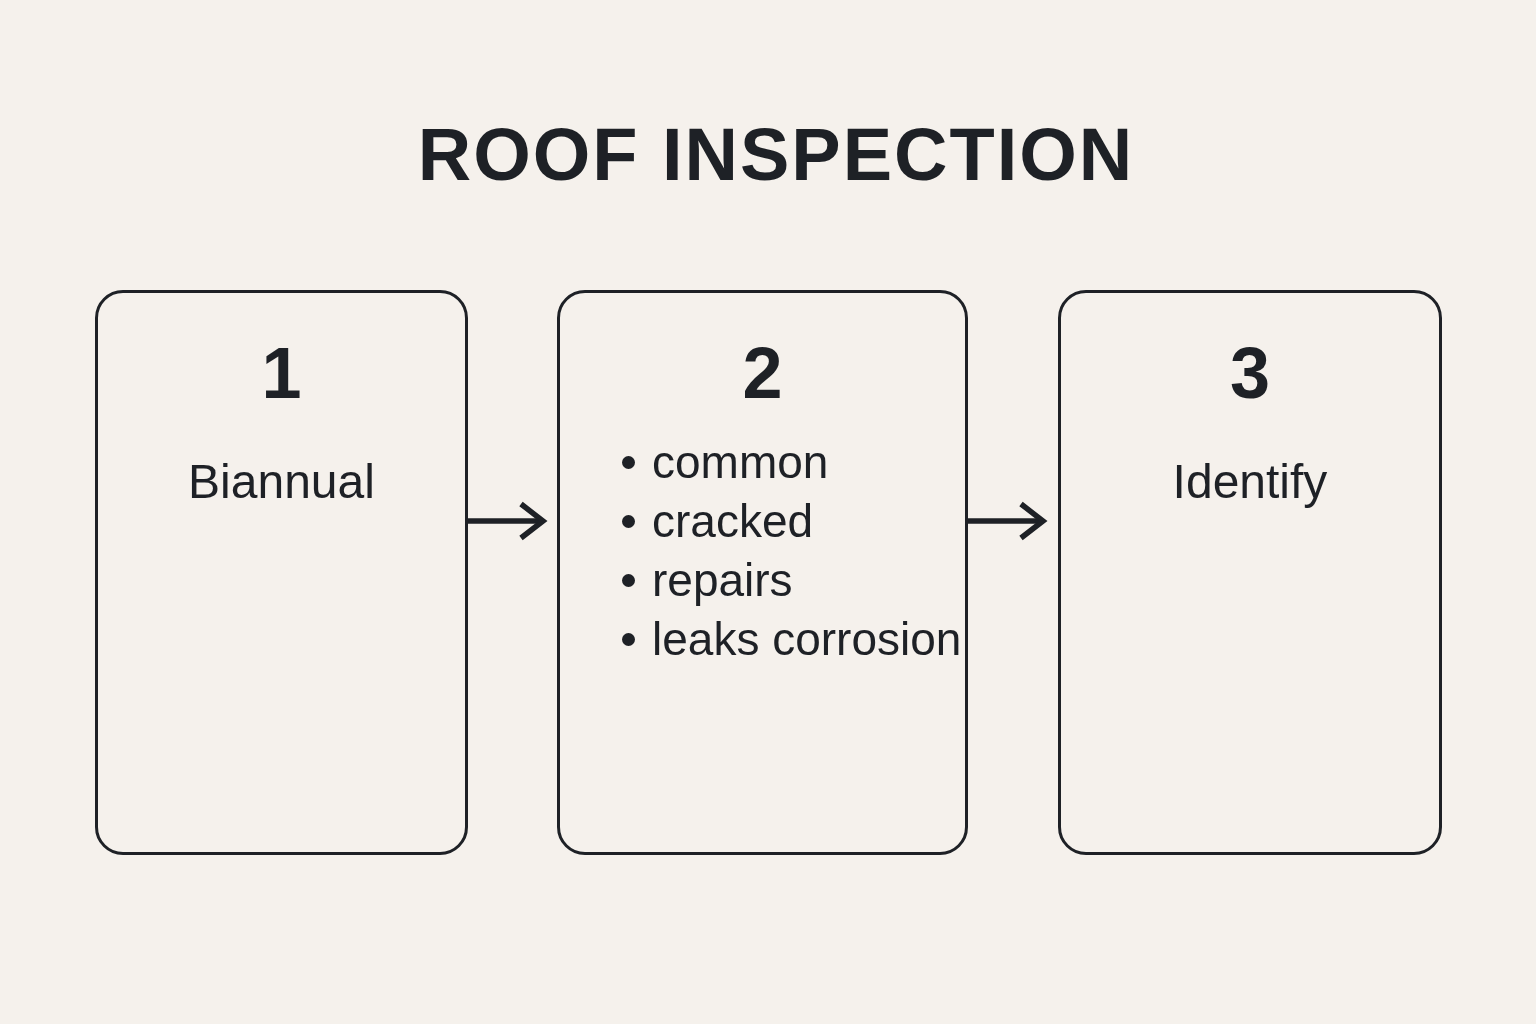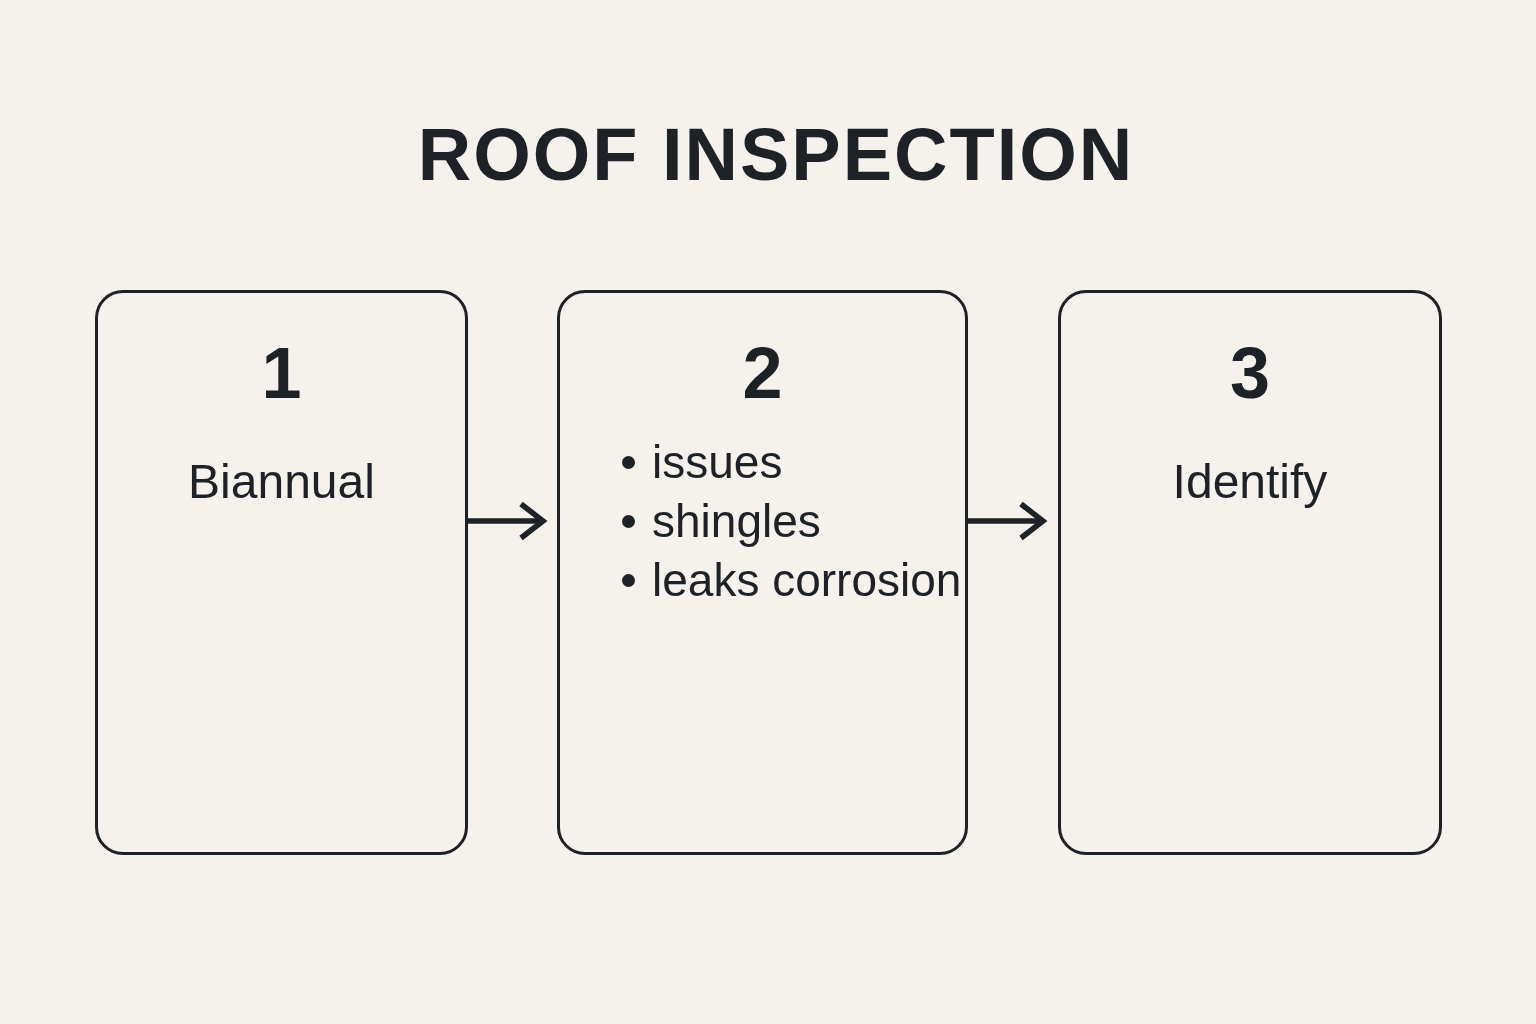--- a/index.html
+++ b/index.html
@@ -108,22 +108,23 @@
   <div class="arrow arrow-1">
     <svg viewBox="0 0 84 48" width="84" height="48" fill="none" stroke="currentColor" stroke-width="5.5">
       <line x1="1" y1="24" x2="73" y2="24"></line>
       <polyline points="55,7 77,24 55,41"></polyline>
     </svg>
   </div>
 
   <section class="box box-2">
     <div class="step-number">2</div>
     <ul class="bullets">
-      <li>issues</li>
-      <li>shingles</li>
+      <li>common</li>
+      <li>cracked</li>
+      <li>repairs</li>
       <li>leaks corrosion</li>
     </ul>
   </section>
 
   <div class="arrow arrow-2">
     <svg viewBox="0 0 84 48" width="84" height="48" fill="none" stroke="currentColor" stroke-width="5.5">
       <line x1="1" y1="24" x2="73" y2="24"></line>
       <polyline points="55,7 77,24 55,41"></polyline>
     </svg>
   </div>

